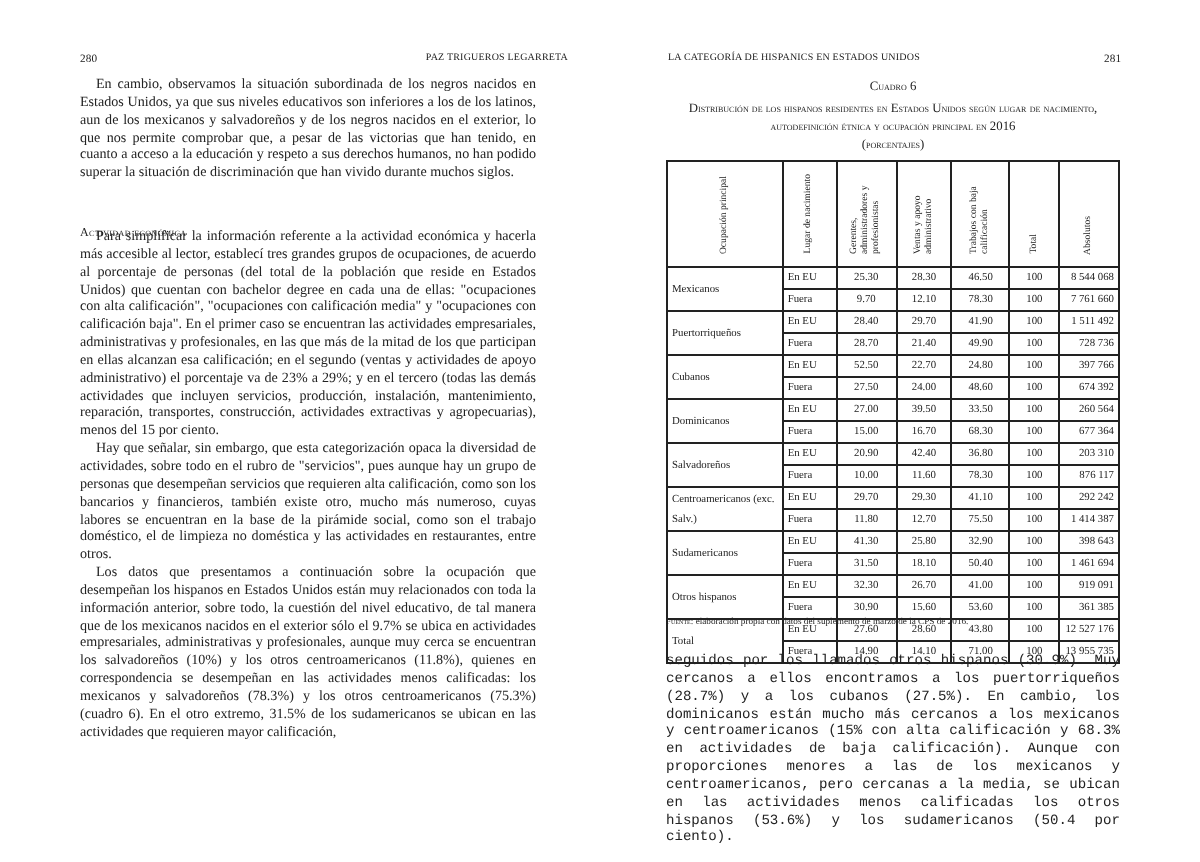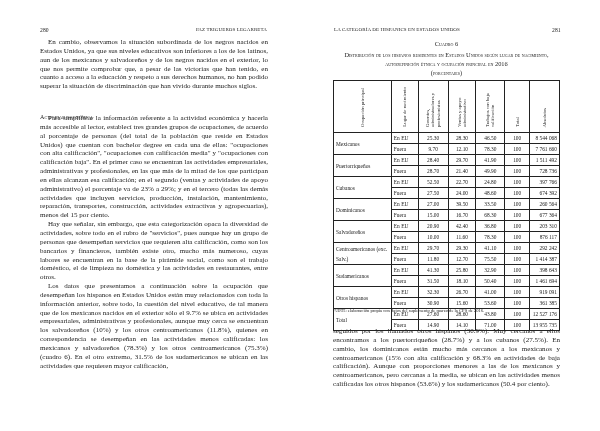--- a/index.html
+++ b/index.html
@@ -1,18 +1,18 @@
 <!DOCTYPE html>
 <html><head>
 <meta charset="utf-8">
 <style>
   html, body { margin: 0; padding: 0; background: #ffffff; }
   body { width: 600px; height: 431px; position: relative; overflow: hidden;
          font-family: "Liberation Serif", "DejaVu Serif", serif; color: #222; }
-  .page { position: absolute; top: 0; height: 431px; }
+  .page { position: absolute; top: 0; height: 431px; padding-left: 17px; }
   .left { left: 0; width: 300px; }
   .running-head { position: absolute; top: 27px; font-size: 5.6px; letter-spacing: 0.1px; }
   .pnum-left { left: 40px; }
   .rh-left { right: 33px; text-transform: uppercase; font-size: 5px; }
   .rh-right { left: 34px; text-transform: uppercase; font-size: 5px; }
   .body-text { position: absolute; font-size: 7.05px; line-height: 8.85px; text-align: justify; }
   .body-text p { margin: 0; text-indent: 8px; }
   .block1 { left: 40px; top: 38px; width: 228px; }
   .section-heading { position: absolute; left: 40px; top: 114px; font-size: 6px; font-variant: small-caps; letter-spacing: 0.2px; }
   .block2 { left: 40px; top: 114px; width: 228px; }
@@ -22,21 +22,21 @@
   table.data { position: absolute; left: 333px; top: 80px; width: 227px; border-collapse: collapse; font-size: 5.4px; }
   table.data td, table.data th { border: 0.8px solid #222; padding: 0 2px; height: 10px; line-height: 10px; font-weight: normal; }
   table.data th { height: 47px; vertical-align: bottom; padding: 2px 0; }
   .vert { writing-mode: vertical-rl; transform: rotate(180deg); display: inline-block; font-size: 4.8px; line-height: 5.4px; text-align: left; max-height: 44px; }
   td.group { text-align: left; vertical-align: middle; line-height: 6.5px; }
   td.num { text-align: center; }
   td.abs { text-align: right; }
   td.place { text-align: left; }
   .source { position: absolute; left: 333px; top: 308px; font-size: 4.6px; }
   .source .lbl { font-variant: small-caps; }
-  .block3 { left: 333px; top: 327px; width: 227px; }
+  .block3 { left: 333px; top: 327px; width: 227px; font-family: Liberation Mono, monospace; }
   .block3 p { text-indent: 0; }
 </style>
 </head>
 <body>
 
 <div class="page left">
   <div class="running-head pnum-left">280</div>
   <div class="running-head rh-left">Paz Trigueros Legarreta</div>
   <div class="body-text block1">
     <p>En cambio, observamos la situación subordinada de los negros nacidos en Estados Unidos, ya que sus niveles educativos son inferiores a los de los latinos, aun de los mexicanos y salvadoreños y de los negros nacidos en el exterior, lo que nos permite comprobar que, a pesar de las victorias que han tenido, en cuanto a acceso a la educación y respeto a sus derechos humanos, no han podido superar la situación de discriminación que han vivido durante muchos siglos.</p>

